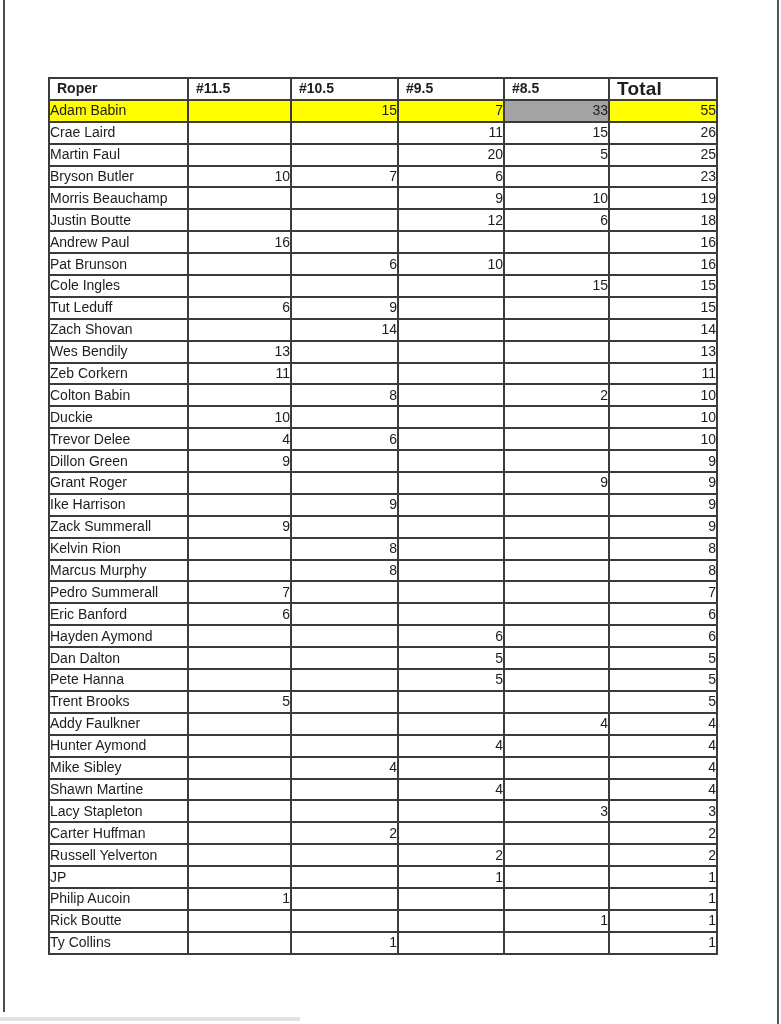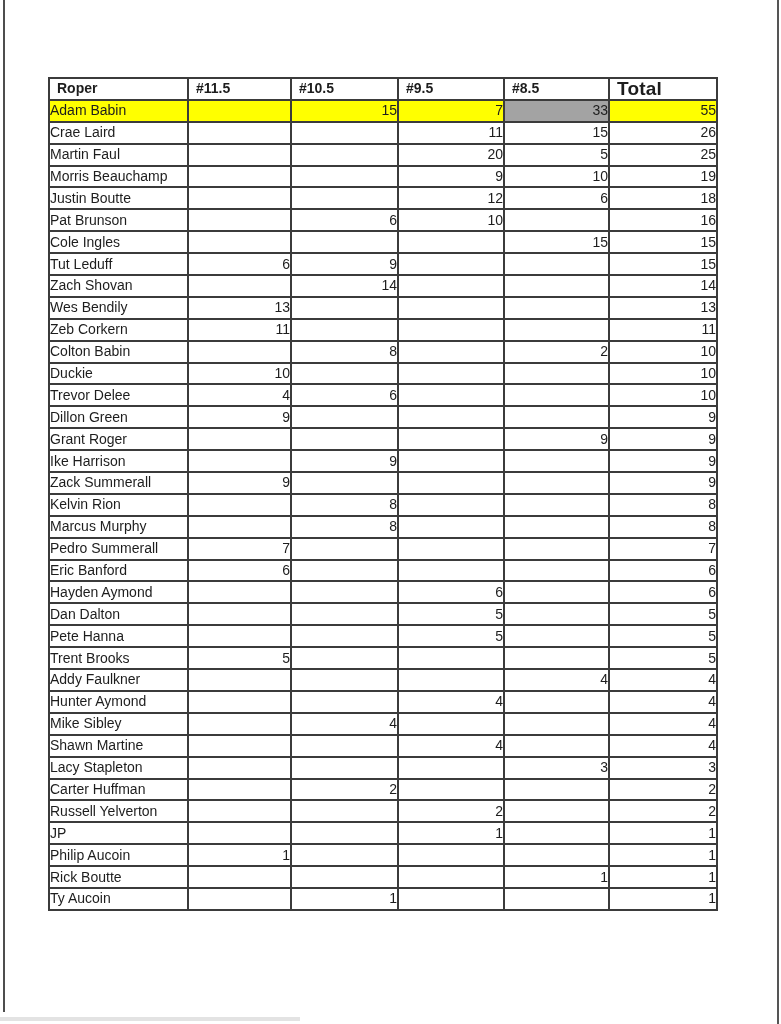--- a/index.html
+++ b/index.html
@@ -128,34 +128,50 @@
       </tr>
       <tr>
         <td class="name">Martin Faul</td>
         <td class="num"></td>
         <td class="num"></td>
         <td class="num">20</td>
         <td class="num">5</td>
         <td class="num">25</td>
       </tr>
       <tr>
+        <td class="name">Bryson Butler</td>
+        <td class="num">10</td>
+        <td class="num">7</td>
+        <td class="num">6</td>
+        <td class="num"></td>
+        <td class="num">23</td>
+      </tr>
+      <tr>
         <td class="name">Morris Beauchamp</td>
         <td class="num"></td>
         <td class="num"></td>
         <td class="num">9</td>
         <td class="num">10</td>
         <td class="num">19</td>
       </tr>
       <tr>
         <td class="name">Justin Boutte</td>
         <td class="num"></td>
         <td class="num"></td>
         <td class="num">12</td>
         <td class="num">6</td>
         <td class="num">18</td>
+      </tr>
+      <tr>
+        <td class="name">Andrew Paul</td>
+        <td class="num">16</td>
+        <td class="num"></td>
+        <td class="num"></td>
+        <td class="num"></td>
+        <td class="num">16</td>
       </tr>
       <tr>
         <td class="name">Pat Brunson</td>
         <td class="num"></td>
         <td class="num">6</td>
         <td class="num">10</td>
         <td class="num"></td>
         <td class="num">16</td>
       </tr>
       <tr>
@@ -392,21 +408,21 @@
       </tr>
       <tr>
         <td class="name">Rick Boutte</td>
         <td class="num"></td>
         <td class="num"></td>
         <td class="num"></td>
         <td class="num">1</td>
         <td class="num">1</td>
       </tr>
       <tr>
-        <td class="name">Ty Aucoin</td>
+        <td class="name">Ty Collins</td>
         <td class="num"></td>
         <td class="num">1</td>
         <td class="num"></td>
         <td class="num"></td>
         <td class="num">1</td>
       </tr>
     </tbody>
 </table>
 
 </body></html>

